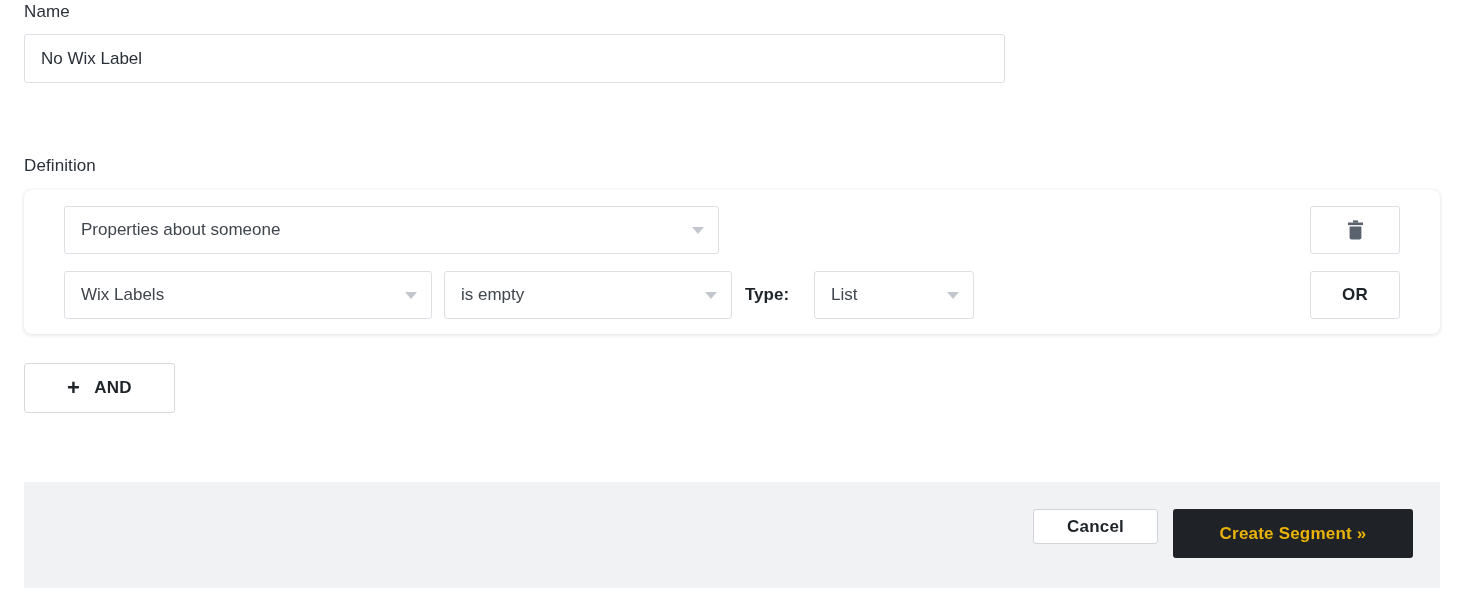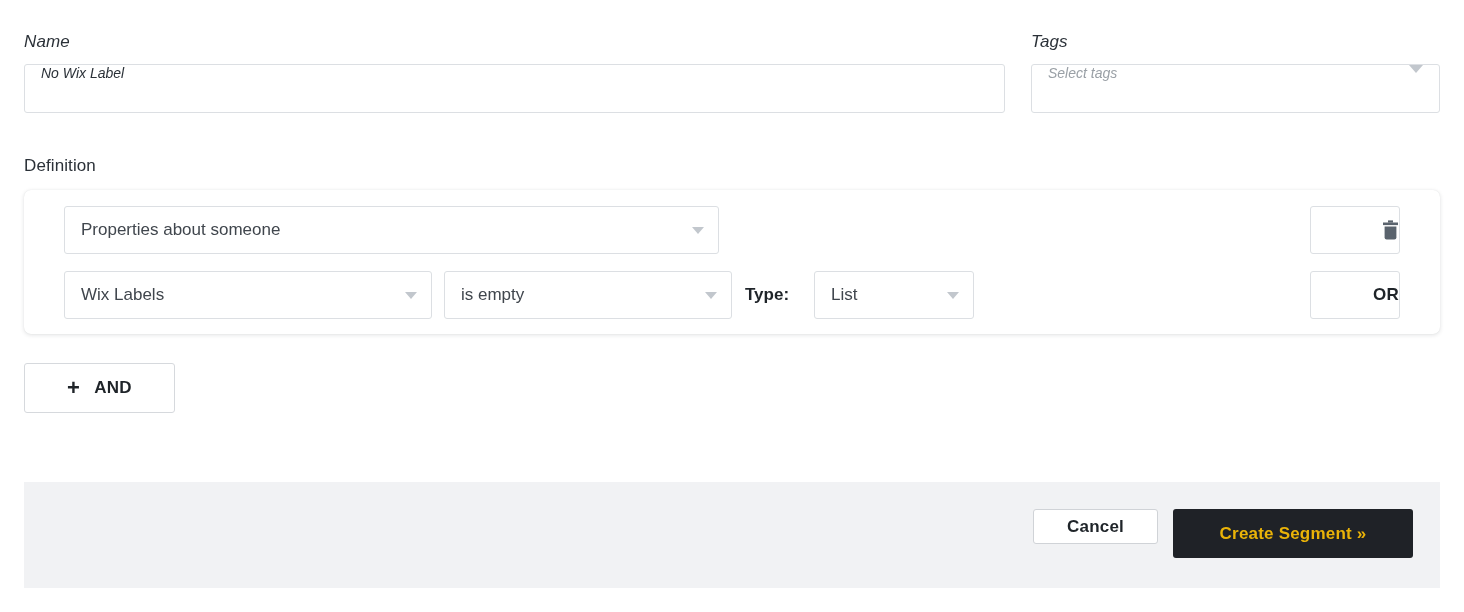--- a/index.html
+++ b/index.html
@@ -20,24 +20,23 @@
     font-size: 17px;
     color: #2b3138;
     font-weight: 400;
     letter-spacing: 0.1px;
   }
 
   
   #top-row {
     position: absolute;
     left: 24px;
-    top: 32px;
+    top: 2px;
     width: 1416px;
     height: 110px;
-    font-style: italic;
   }
   #name-group {
     position: absolute;
     left: 0;
     top: 0;
     width: 981px;
   }
   #tags-group {
     position: absolute;
     left: 1007px;
@@ -45,22 +44,23 @@
     width: 409px;
   }
   .input-box {
     box-sizing: border-box;
     height: 49px;
     margin-top: 12px;
     border: 1px solid #dcdfe3;
     border-radius: 3px;
     background: #ffffff;
     display: flex;
+    align-items: center;
     padding: 0 16px;
-    font-size: 14px;
+    font-size: 17px;
   }
   #name-input-box {
     color: #2b3138;
   }
   #tags-select-box {
     color: #9aa0a6;
     justify-content: space-between;
     cursor: pointer;
   }
 
@@ -130,21 +130,21 @@
   }
 
   .icon-button {
     box-sizing: border-box;
     position: absolute;
     border: 1px solid #dcdfe3;
     border-radius: 3px;
     background: #ffffff;
     display: flex;
     align-items: center;
-    justify-content: flex-end;
+    justify-content: center;
     cursor: pointer;
   }
   #delete-row-button { left: 1286px; top: 16px; width: 90px; height: 48px; }
   #or-button {
     left: 1286px; top: 81px; width: 90px; height: 48px;
     font-size: 17px; font-weight: 700; color: #1f2429; letter-spacing: 0.3px;
   }
 
   .trash-icon { display: block; }
 
@@ -230,25 +230,20 @@
 <div id="top-row">
 
   <div id="name-group">
     <div class="field-label">Name</div>
     <div class="input-box" id="name-input-box">
       <span>No Wix Label</span>
     </div>
   </div>
 
   <div id="tags-group">
-    <div class="field-label">Tags</div>
-    <div class="input-box" id="tags-select-box">
-      <span>Select tags</span>
-      <span class="caret"></span>
-    </div>
   </div>
 
 </div>
 
 <div class="field-label" id="definition-label">Definition</div>
 
 <div id="definition-card">
 
   <div class="select-box" id="select-property-group">
     <span>Properties about someone</span>

